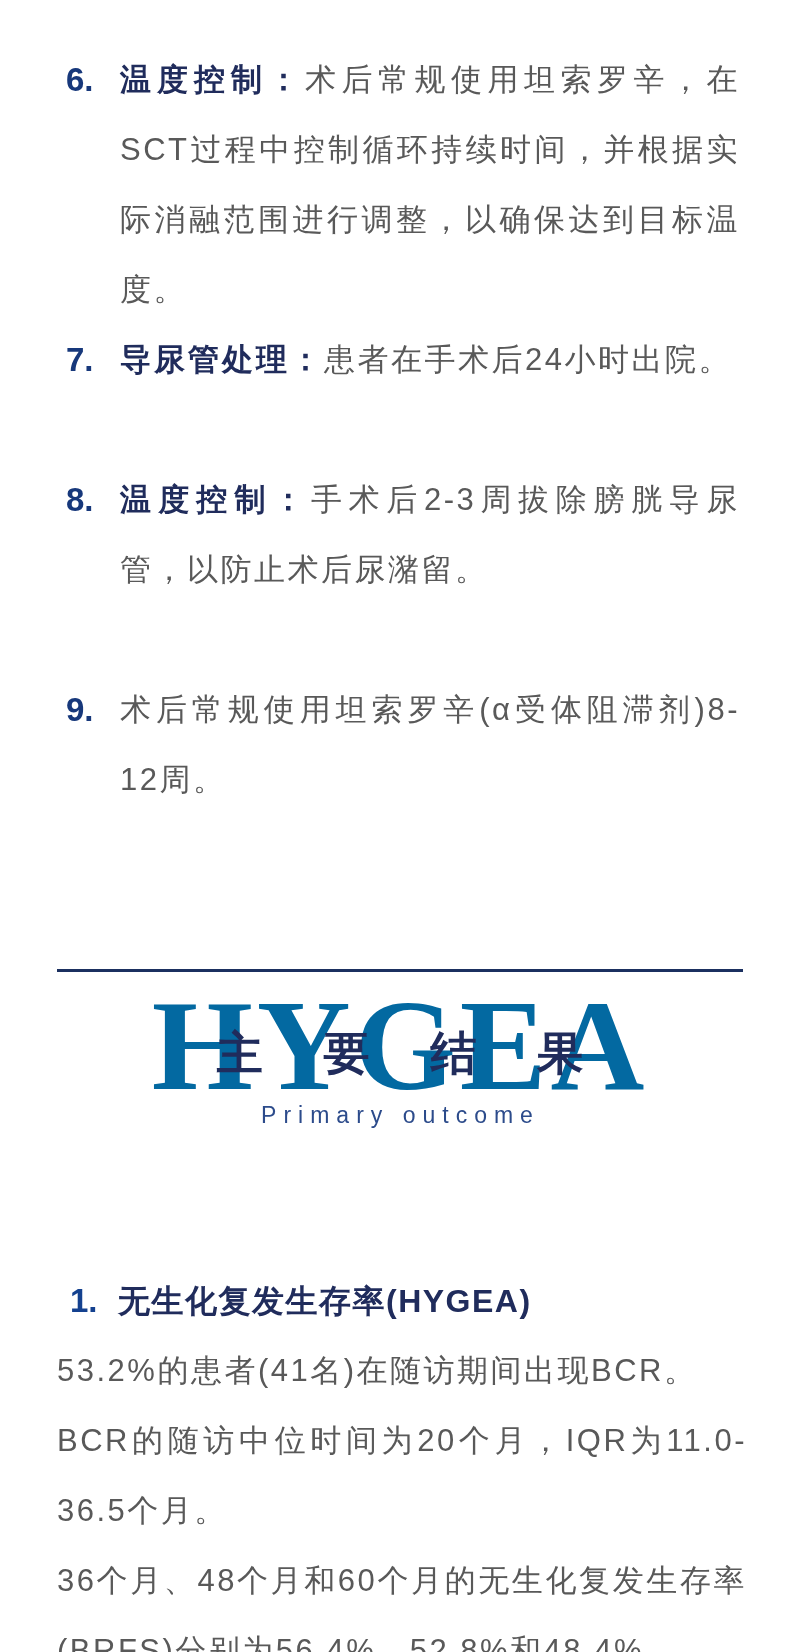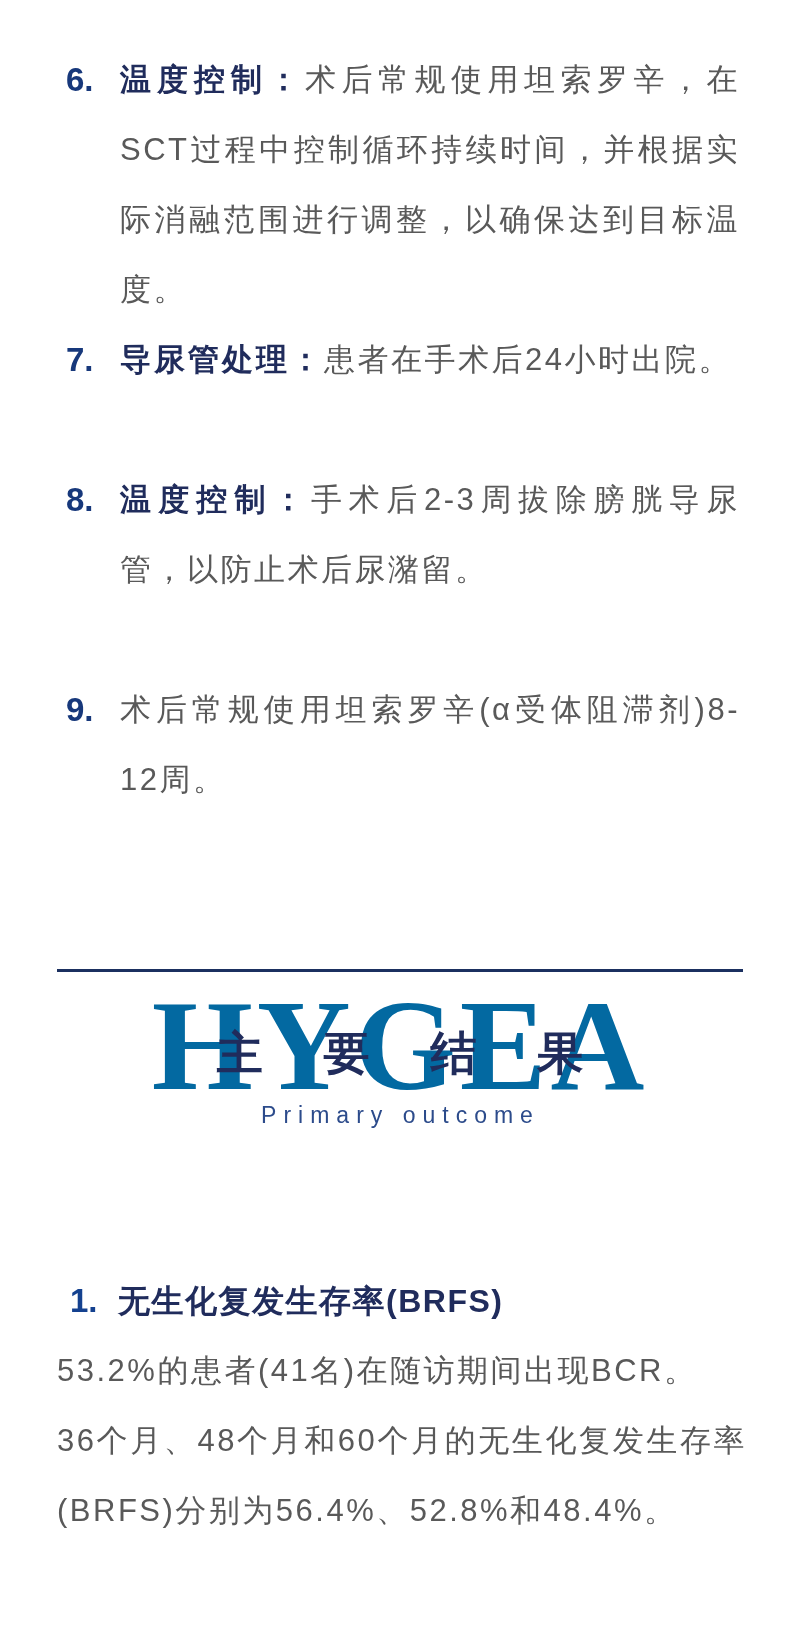--- a/index.html
+++ b/index.html
@@ -142,19 +142,20 @@
 
   <div class="section-header">
     <div class="watermark">HYGEA</div>
     <h2 class="title-cn">主 要 结 果</h2>
     <div class="title-en">Primary outcome</div>
   </div>
 
   <div class="results">
     <h3 class="sub-heading">
       <span class="num">1.</span>
-      <span>无生化复发生存率(BRFS)</span>
+      <span>无生化复发生存率(HYGEA)</span>
     </h3>
     <p class="para">53.2%的患者(41名)在随访期间出现BCR。</p>
+    <p class="para">BCR的随访中位时间为20个月，IQR为11.0-36.5个月。</p>
     <p class="para">36个月、48个月和60个月的无生化复发生存率(BRFS)分别为56.4%、52.8%和48.4%。</p>
   </div>
 
 </div>
 
 </body></html>

